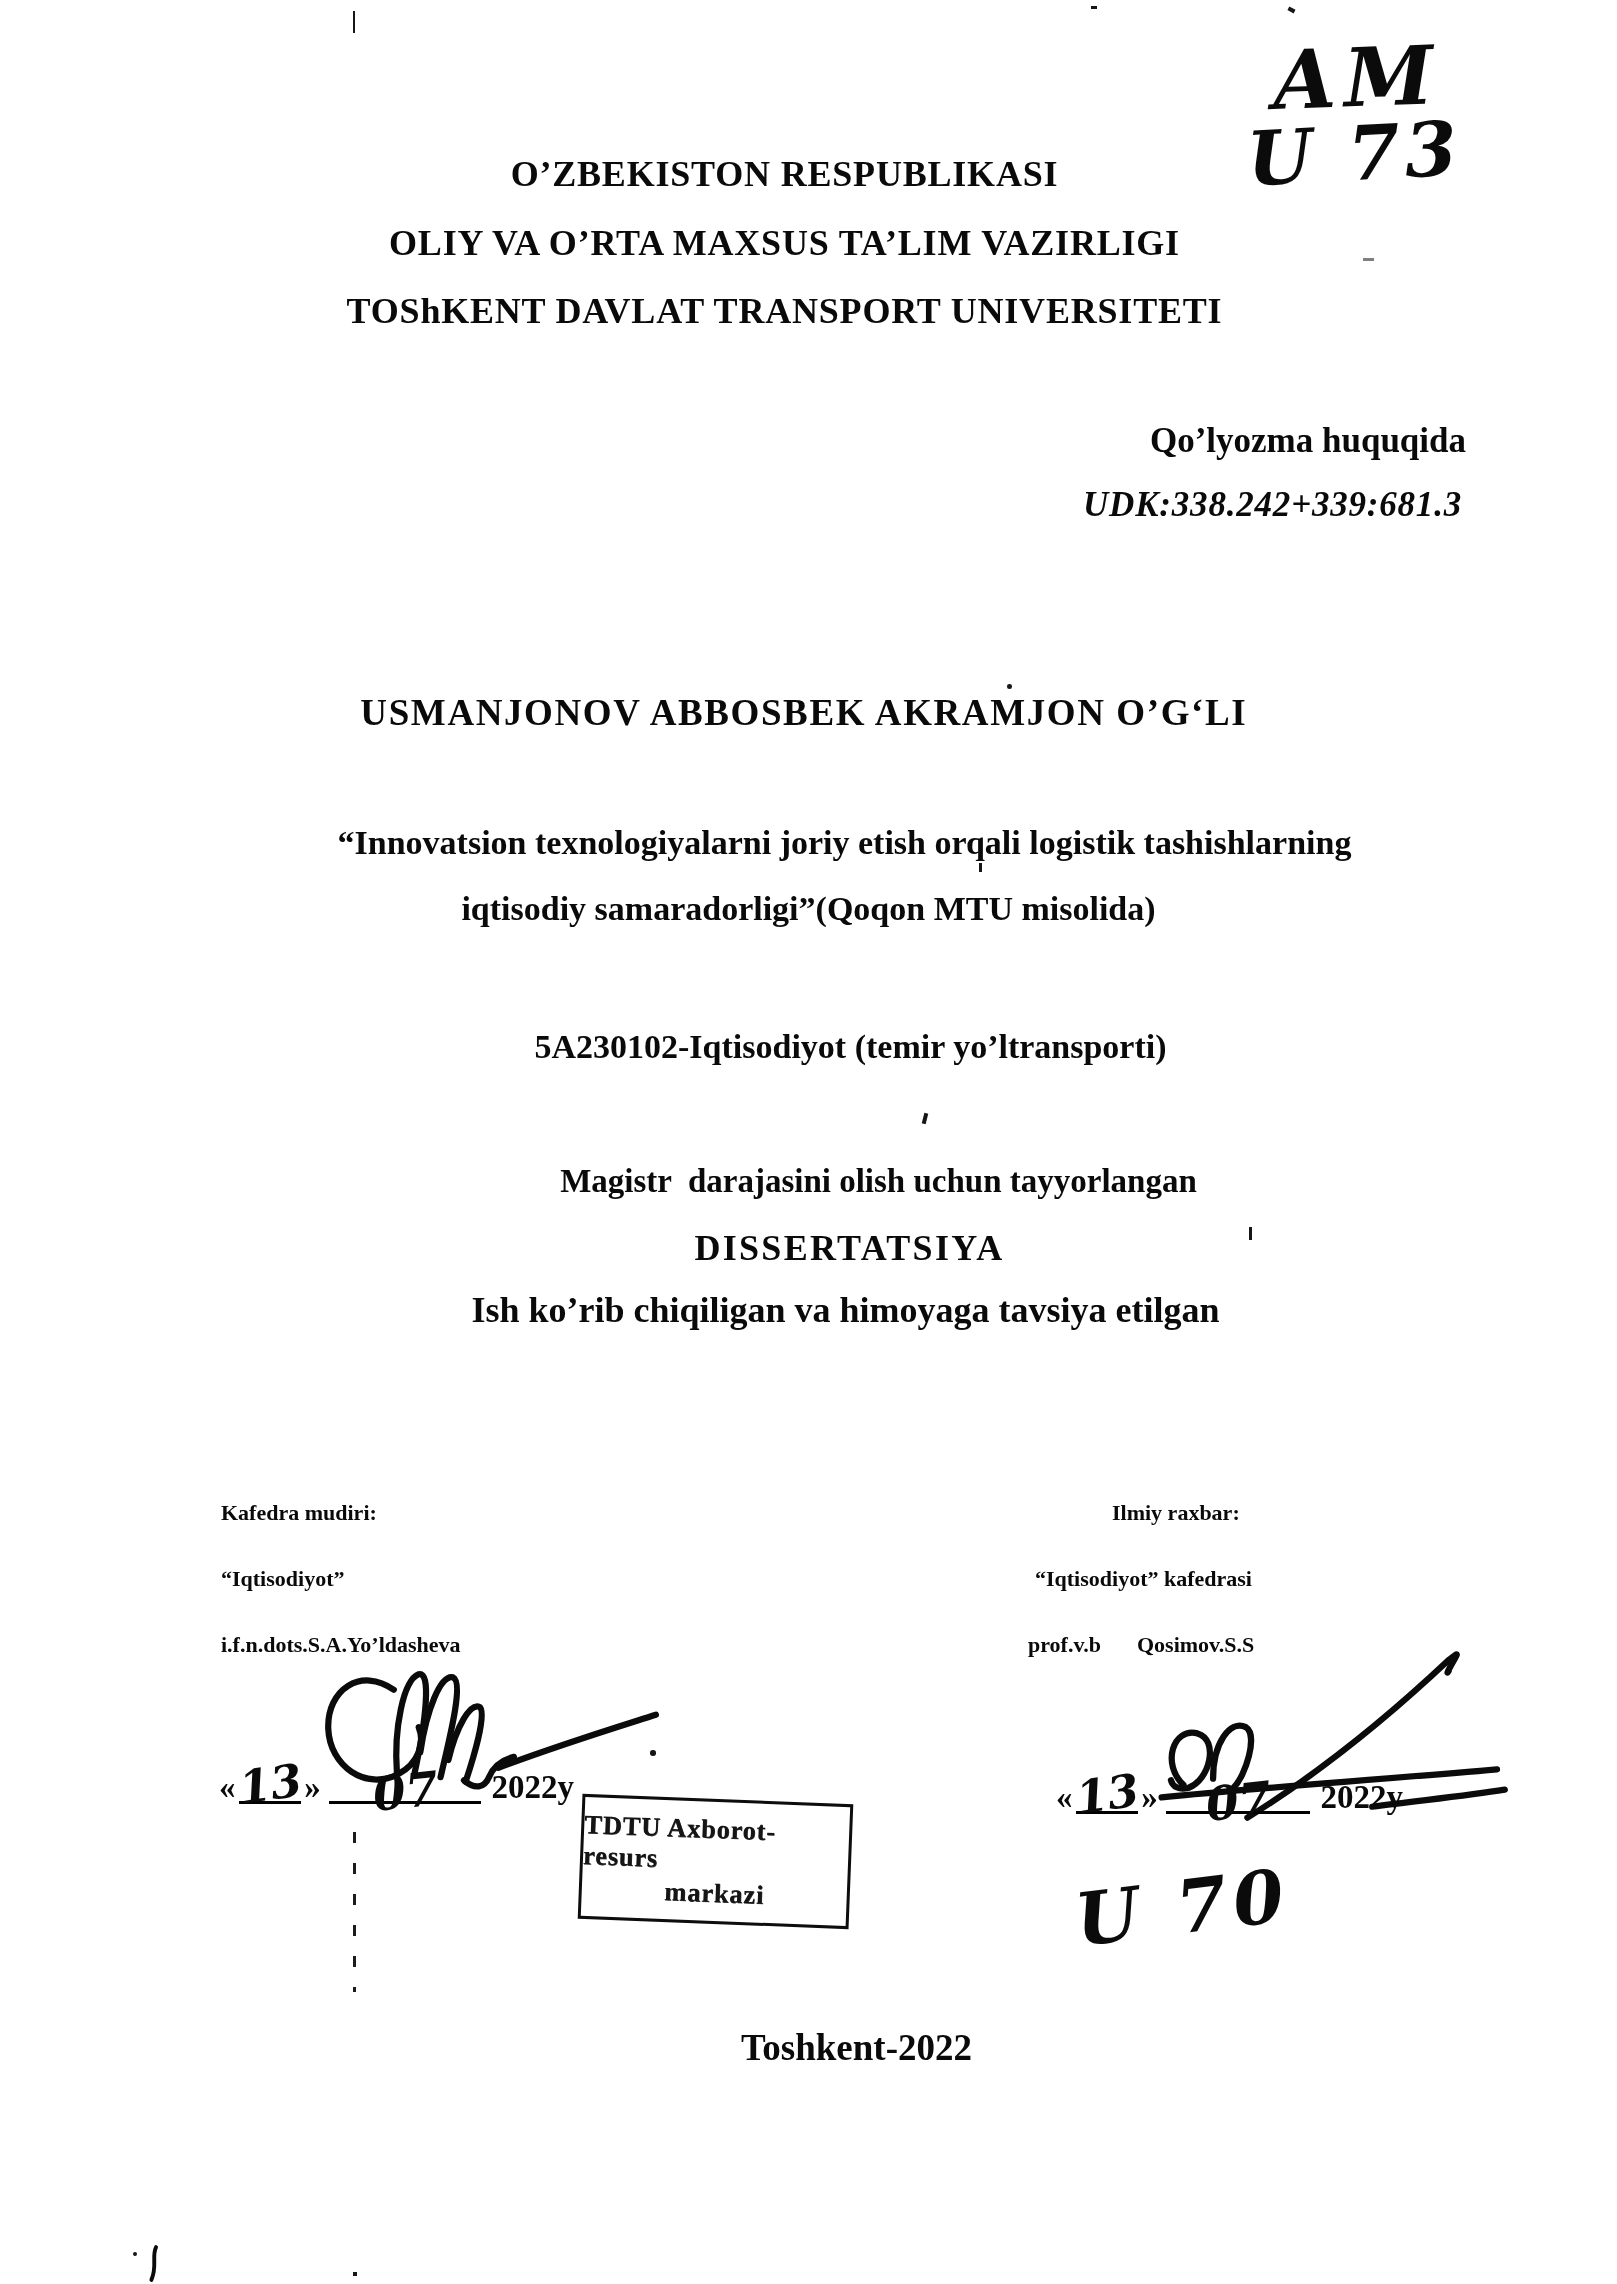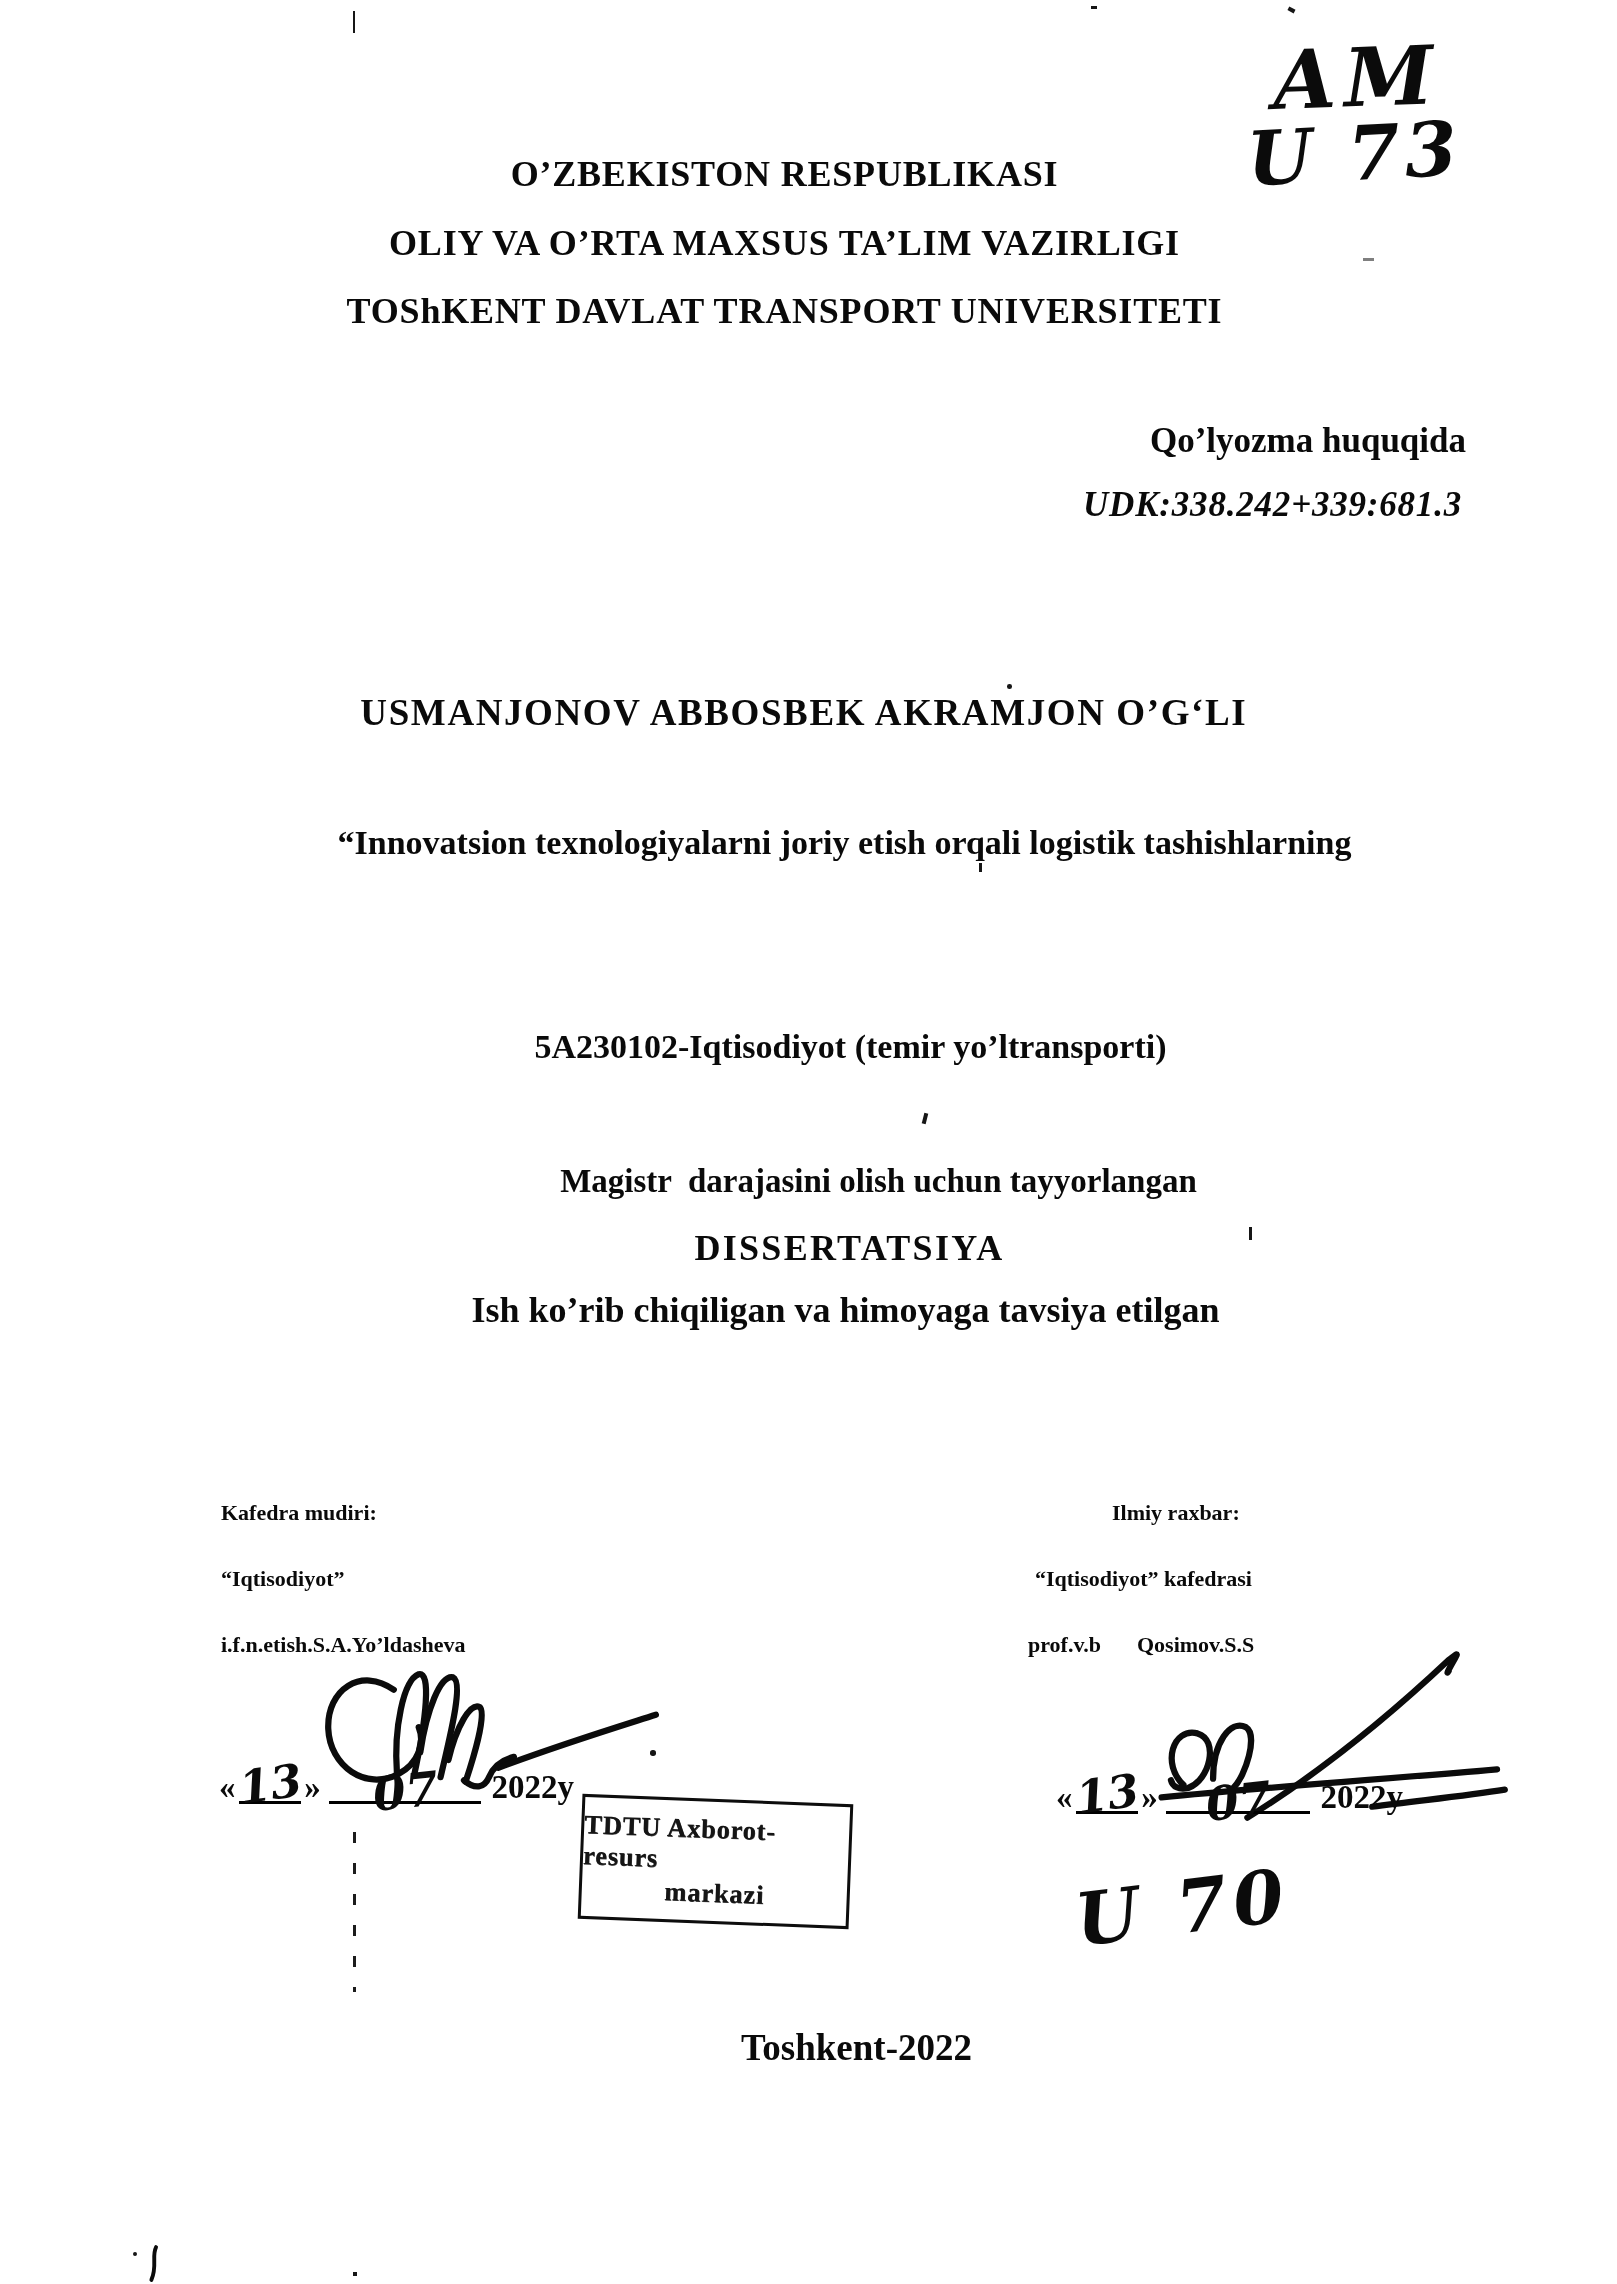--- a/index.html
+++ b/index.html
@@ -63,30 +63,31 @@
   <div class="line center hline" style="top:153px;transform:translateX(-24px);">O’ZBEKISTON RESPUBLIKASI</div>
   <div class="line center hline" style="top:222px;transform:translateX(-24px);">OLIY VA O’RTA MAXSUS TA’LIM VAZIRLIGI</div>
   <div class="line center hline" style="top:290px;transform:translateX(-24px);">TOShKENT DAVLAT TRANSPORT UNIVERSITETI</div>
 
   <div class="line note" style="top:421px;right:151px;margin-left:24px;">Qo’lyozma huquqida</div>
   <div class="line udk" style="top:485px;right:155px;">UDK:338.242+339:681.3</div>
 
   <div class="line center author" style="top:691px;transform:translateX(-4.7px);">USMANJONOV ABBOSBEK AKRAMJON O’G‘LI</div>
 
   <div class="line center title-l" style="top:824px;margin-left:36px;">“Innovatsion texnologiyalarni joriy etish orqali logistik tashishlarning</div>
+  <div class="line center title-l" style="top:890px;">iqtisodiy samaradorligi”(Qoqon MTU misolida)</div>
 
   <div class="line center spec" style="top:1028px;padding-left:42px;">5A230102-Iqtisodiyot (temir yo’ltransporti)</div>
 
   <div class="line center degree" style="top:1163px;transform:translateX(70px);">Magistr  darajasini olish uchun tayyorlangan</div>
   <div class="line center worktype" style="top:1227px;transform:translateX(41px);">DISSERTATSIYA</div>
   <div class="line center recommend" style="top:1289px;transform:translateX(37px);">Ish ko’rib chiqiligan va himoyaga tavsiya etilgan</div>
 
   <div class="line blockline" style="left:221px;top:1500px;">Kafedra mudiri:</div>
   <div class="line blockline" style="left:221px;top:1566px;">“Iqtisodiyot”</div>
-  <div class="line blockline" style="left:221px;top:1632px;">i.f.n.etish.S.A.Yo’ldasheva</div>
+  <div class="line blockline" style="left:221px;top:1632px;">i.f.n.dots.S.A.Yo’ldasheva</div>
 
   <div class="line blockline" style="left:1112px;top:1500px;">Ilmiy raxbar:</div>
   <div class="line blockline" style="left:1035px;top:1566px;">“Iqtisodiyot” kafedrasi</div>
   <div class="line blockline" style="left:1028px;top:1632px;">
     <span>prof.v.b</span><span style="display:inline-block;width:36px;"></span><span>Qosimov.S.S</span>
   </div>
 
   <svg class="sig" style="left:303px;top:1643px;" width="375" height="156" viewBox="0 0 480 200">
     <path d="M116,60 C74,30 30,60 32,110 C34,158 80,190 122,168 C148,154 156,128 148,108"></path>
     <path d="M120,166 C116,110 128,48 148,40 C164,36 158,96 142,170"></path>

